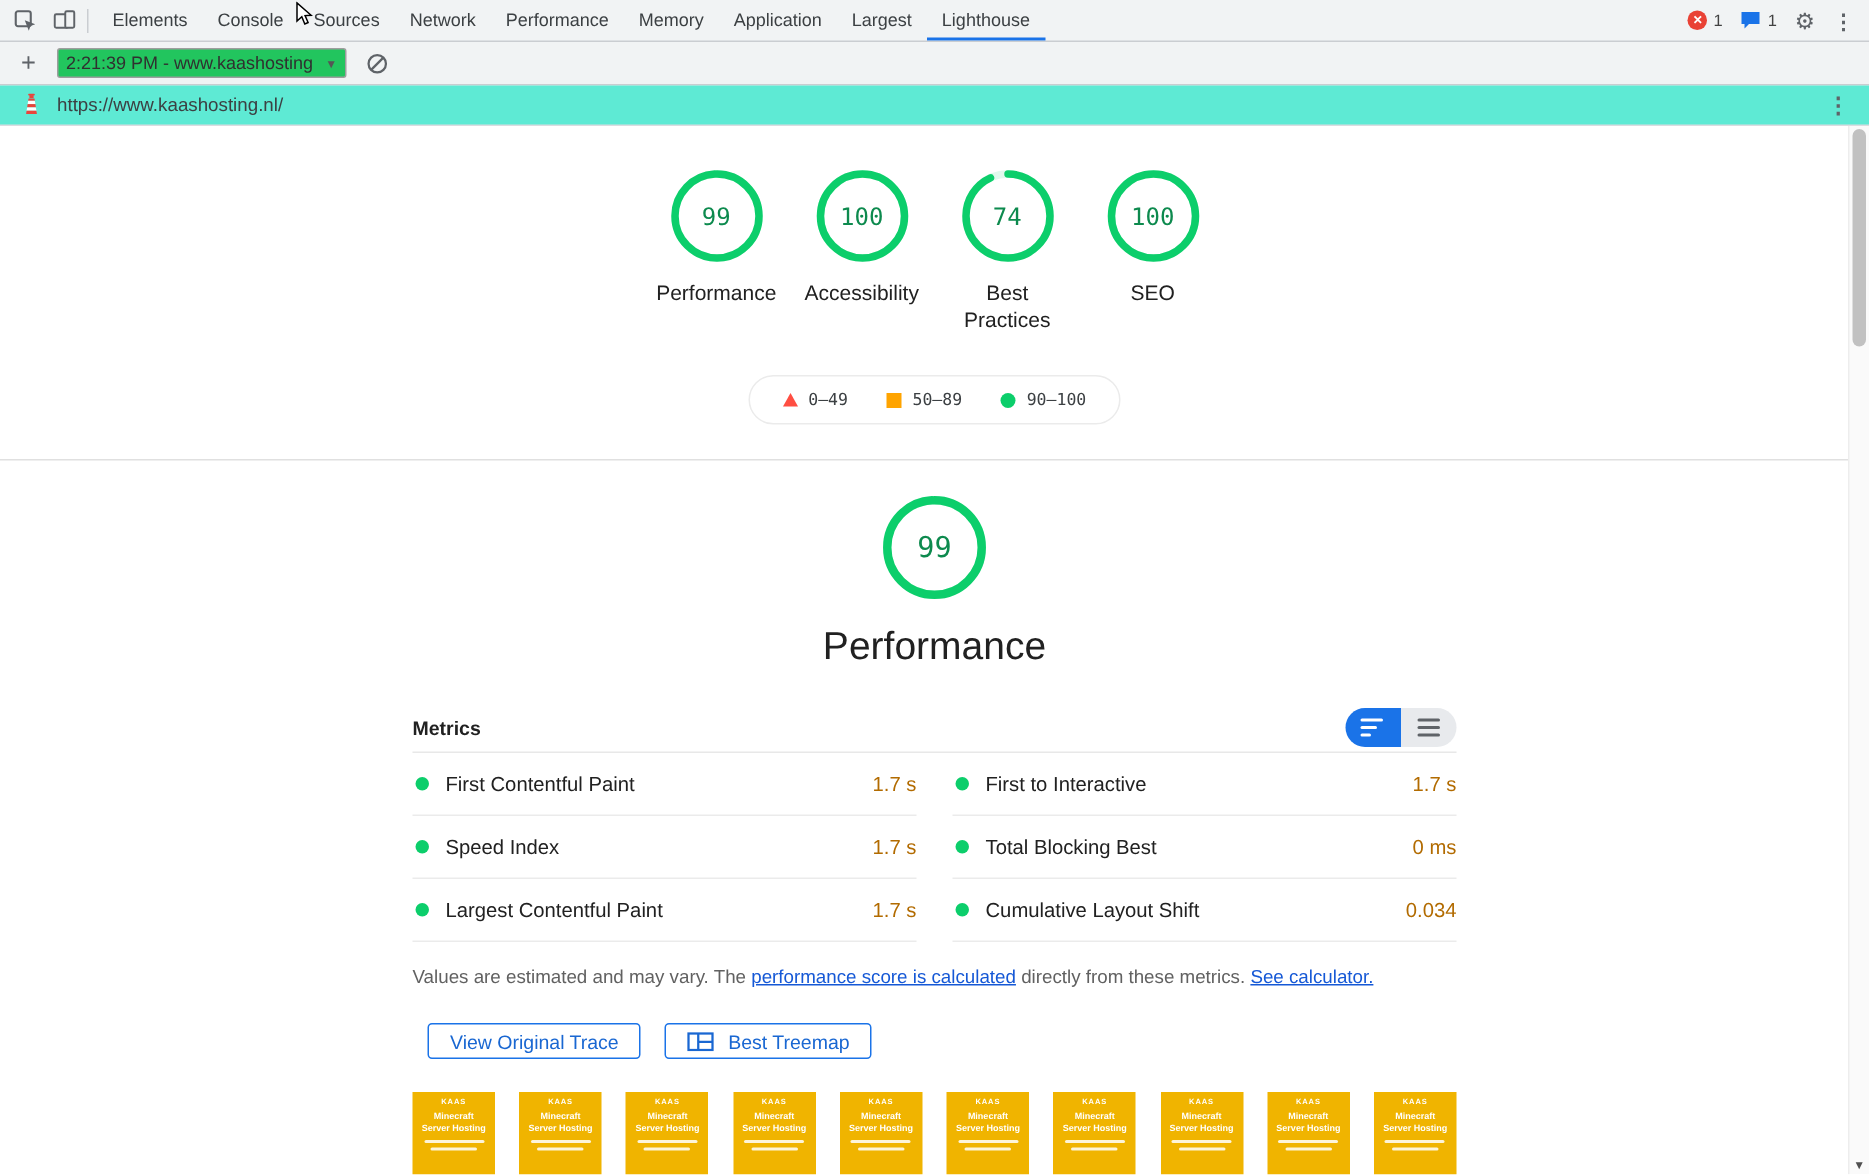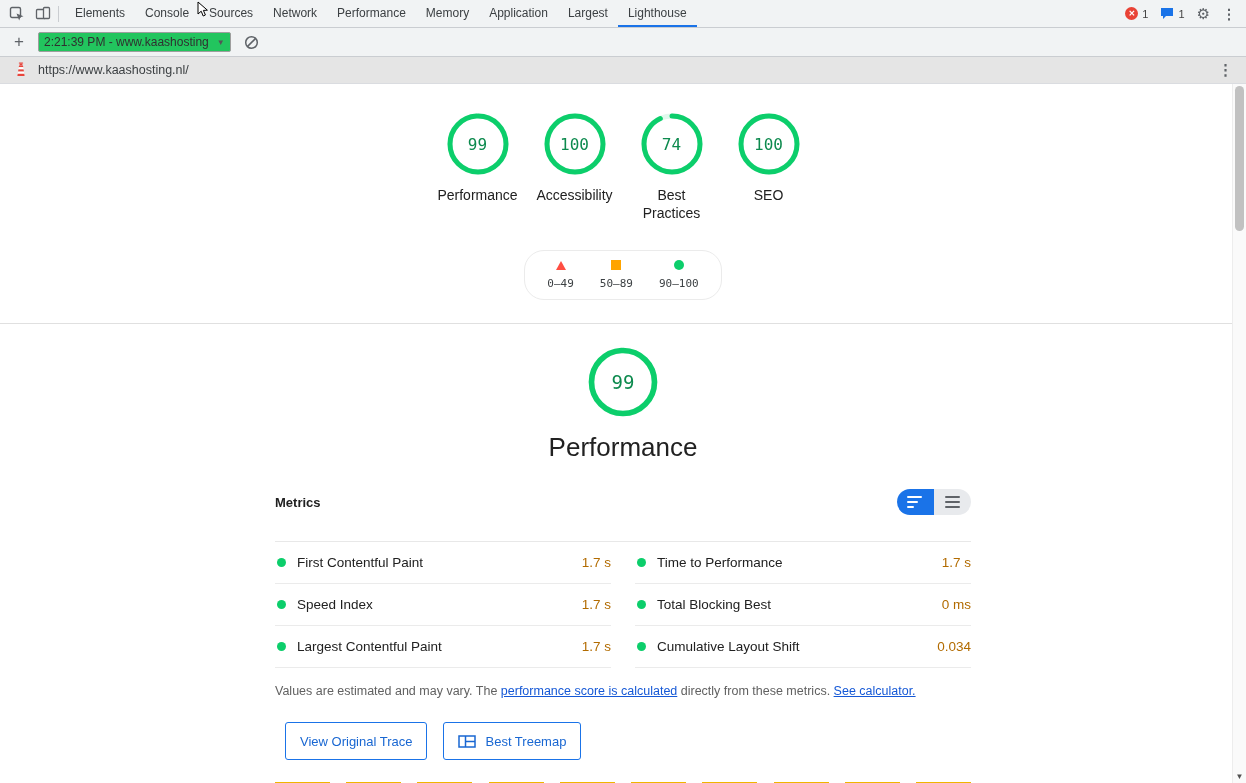--- a/index.html
+++ b/index.html
@@ -30,21 +30,21 @@
   
   .toolbar2{height:29px;background:#f1f3f4;border-bottom:1px solid #cacdd1;
     display:flex;align-items:center;padding:0 8px;gap:8px;}
   .plus{font-size:17px;color:#5f6368;width:22px;text-align:center;cursor:pointer;}
   .report-select{height:20px;min-width:188px;background:#22c55e;border:1px solid #9e9e9e;
     border-radius:2px;display:flex;align-items:center;gap:8px;padding:1px 5px;
     font-size:12px;color:#303030;cursor:pointer;}
   .report-select .caret{margin-left:auto;font-size:8px;color:#555;}
 
   
-  .urlrow{height:27px;background:#e5e5e5;border-bottom:1px solid #dadce0;
+  .urlrow{height:27px;background:#5eead4;border-bottom:1px solid #dadce0;
     display:flex;align-items:center;gap:9px;padding:0 13px;font-size:12.5px;color:#3c4043;}
   .urlrow .kebab{margin-left:auto;}
 
   
   .report{position:relative;height:699px;background:#fff;overflow:hidden;}
   .content{width:696px;margin:0 auto;}
 
   .scores{display:flex;justify-content:center;gap:9px;padding-top:28px;}
   .score-item{width:88px;display:flex;flex-direction:column;align-items:center;cursor:pointer;}
   .gauge{position:relative;width:64px;height:64px;}
@@ -53,21 +53,21 @@
   .gauge-track{fill:none;stroke:rgba(12,206,107,.12);stroke-width:5;}
   .gauge-arc{fill:none;stroke:var(--pass);stroke-width:5;stroke-linecap:round;}
   .gauge-num{position:absolute;inset:0;display:flex;align-items:center;justify-content:center;
     font-family:"DejaVu Sans Mono",monospace;font-size:16px;color:var(--pass_text);}
   .gauge.big .gauge-num{font-size:19px;}
   .score-label{margin-top:10px;font-size:14px;color:#212121;text-align:center;line-height:1.3;}
 
   .legend-wrap{display:flex;justify-content:center;margin-top:28px;}
   .legend{display:flex;align-items:center;gap:26px;border:1px solid #ebebeb;border-radius:20px;
     padding:9px 22px;font-family:"DejaVu Sans Mono",monospace;font-size:11px;color:#3c4043;}
-  .legend-item{display:flex;align-items:center;gap:7px;flex-direction:column;}
+  .legend-item{display:flex;align-items:center;gap:7px;}
   .lg-tri{width:0;height:0;border-left:5.5px solid transparent;border-right:5.5px solid transparent;
     border-bottom:9px solid var(--fail);}
   .lg-sq{width:10px;height:10px;background:var(--average);}
   .lg-dot{width:10px;height:10px;border-radius:50%;background:var(--pass);}
 
   .section-divider{border:none;border-top:1px solid #e0e0e0;margin-top:23px;}
 
   .perf-head{display:flex;flex-direction:column;align-items:center;padding-top:22px;}
   .perf-title{margin-top:14px;font-size:26px;font-weight:400;color:#212121;}
 
@@ -76,32 +76,32 @@
   .toggle{display:flex;}
   .toggle-btn{width:37px;height:26px;display:flex;flex-direction:column;align-items:center;
     justify-content:center;gap:3px;cursor:pointer;}
   .toggle-btn.left{background:var(--accent);border-radius:13px 0 0 13px;align-items:flex-start;padding-left:10px;}
   .toggle-btn.right{background:#e8eaed;border-radius:0 13px 13px 0;}
   .tg-bar{height:2px;border-radius:1px;background:#fff;}
   .toggle-btn.right .tg-bar{background:#5f6368;width:15px;}
   .tg-a{width:15px;} .tg-b{width:11px;} .tg-c{width:7px;}
 
   .metric-grid{display:grid;grid-template-columns:1fr 1fr;column-gap:24px;
-    border-top:1px solid #e8e8e8;margin-top:26px;}
+    border-top:1px solid #e8e8e8;margin-top:3px;}
   .metric-row{display:flex;align-items:center;height:42px;border-bottom:1px solid #ebebeb;
     font-size:13.5px;color:#212121;}
   .metric-dot{width:9px;height:9px;border-radius:50%;background:var(--pass);margin:0 11px 0 2px;flex:none;}
   .metric-label{flex:1;}
   .metric-value{color:var(--metric_value);text-align:center;}
 
   .disclaimer{margin-top:16px;font-size:12.5px;color:#616161;}
   .disclaimer a{color:var(--link);text-decoration:underline;cursor:pointer;}
 
   .btn-row{display:flex;gap:16px;margin-top:24px;padding-left:10px;}
-  .lh-btn{height:38px;padding:0 14px;background:#fff;border:1px solid var(--accent);
+  .lh-btn{height:24px;padding:0 14px;background:#fff;border:1px solid var(--accent);
     border-radius:3px;color:#1967d2;font-size:13px;display:flex;align-items:center;gap:9px;
     cursor:pointer;font-family:inherit;}
 
   .filmstrip{display:flex;justify-content:space-between;margin-top:22px;}
   .thumb{width:55px;height:100px;background:var(--thumb_bg);flex:none;overflow:hidden;}
   .t-logo{margin-top:4px;text-align:center;font-size:5px;font-weight:bold;color:#fff;letter-spacing:.6px;}
   .t-title{margin-top:4px;padding:0 4px;text-align:center;font-size:6px;line-height:1.2;
     font-weight:bold;color:#fff;}
   .t-line{height:2px;background:rgba(255,255,255,.85);margin:3px auto 0;border-radius:1px;}
   .t-line-a{width:40px;} .t-line-b{width:31px;}
@@ -294,21 +294,21 @@
     </div>
 
     <div class="metric-grid">
       <div class="metric-row">
         <span class="metric-dot"></span>
         <span class="metric-label">First Contentful Paint</span>
         <span class="metric-value">1.7 s</span>
       </div>
       <div class="metric-row">
         <span class="metric-dot"></span>
-        <span class="metric-label">Time to Performance</span>
+        <span class="metric-label">First to Interactive</span>
         <span class="metric-value">1.7 s</span>
       </div>
       <div class="metric-row">
         <span class="metric-dot"></span>
         <span class="metric-label">Speed Index</span>
         <span class="metric-value">1.7 s</span>
       </div>
       <div class="metric-row">
         <span class="metric-dot"></span>
         <span class="metric-label">Total Blocking Best</span>

